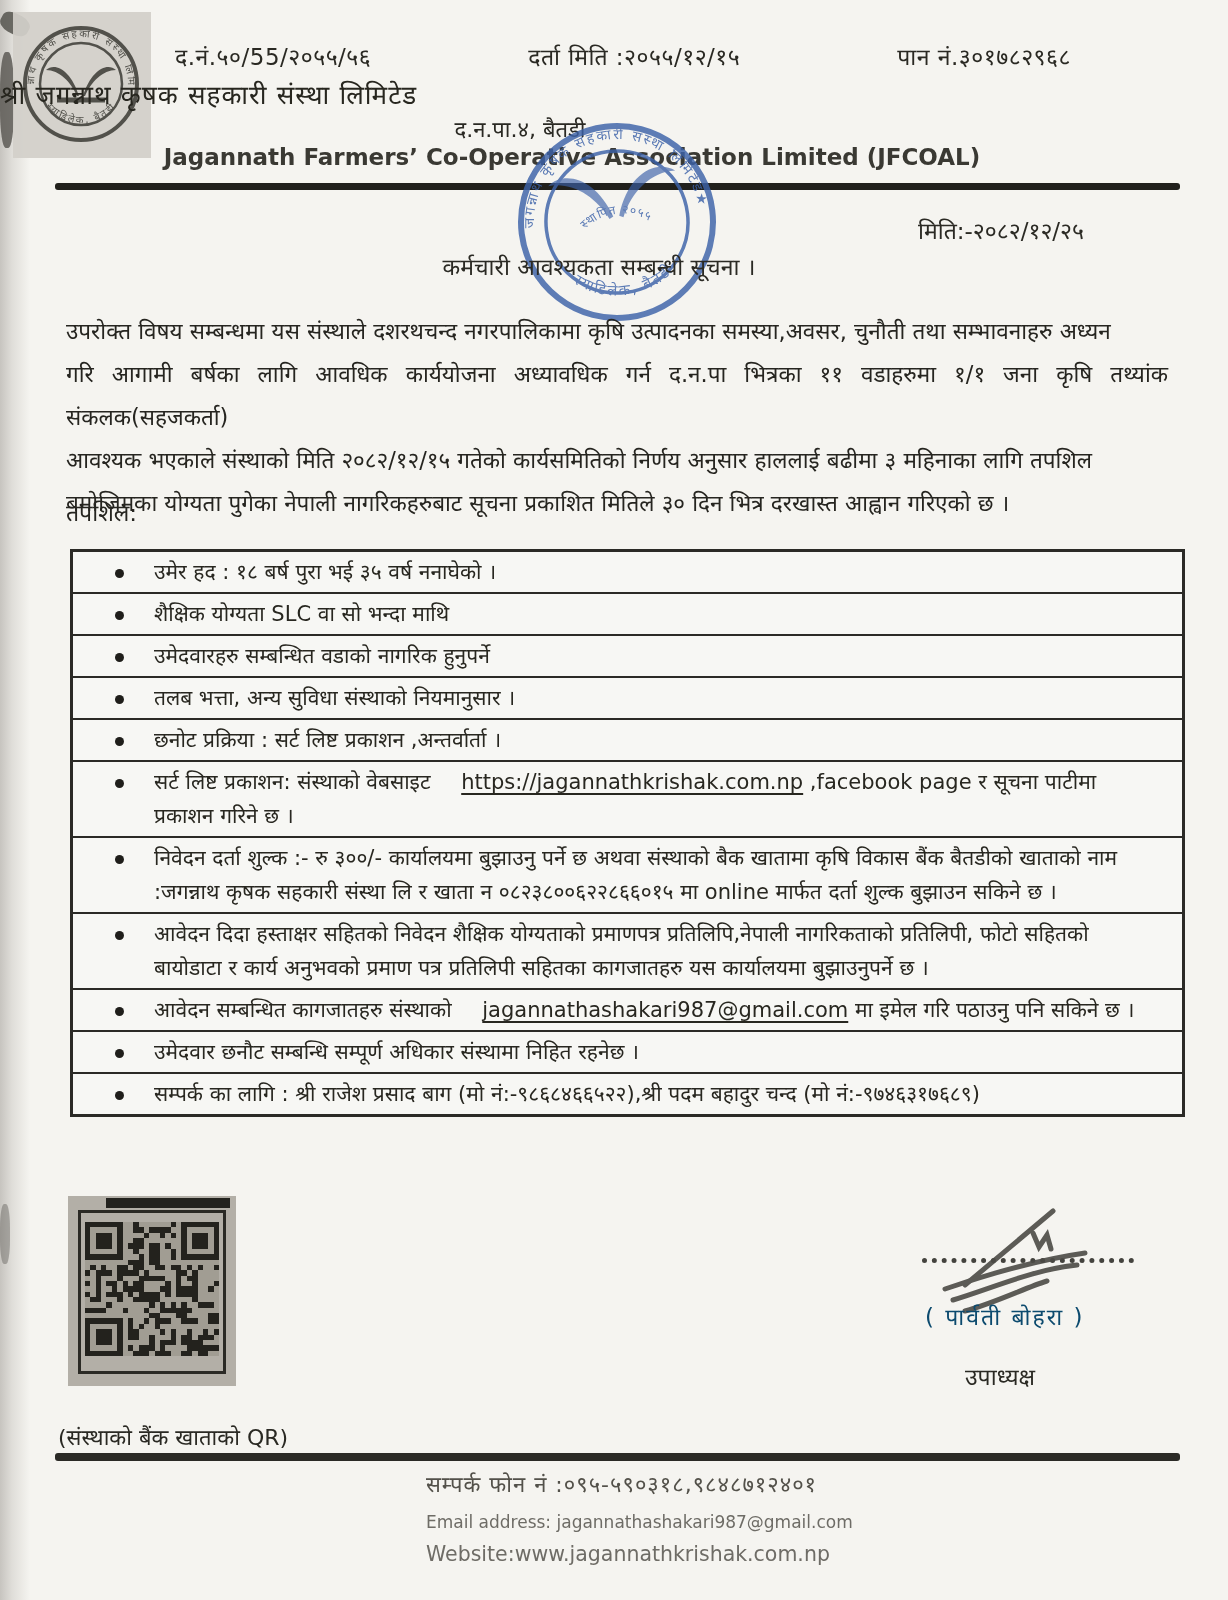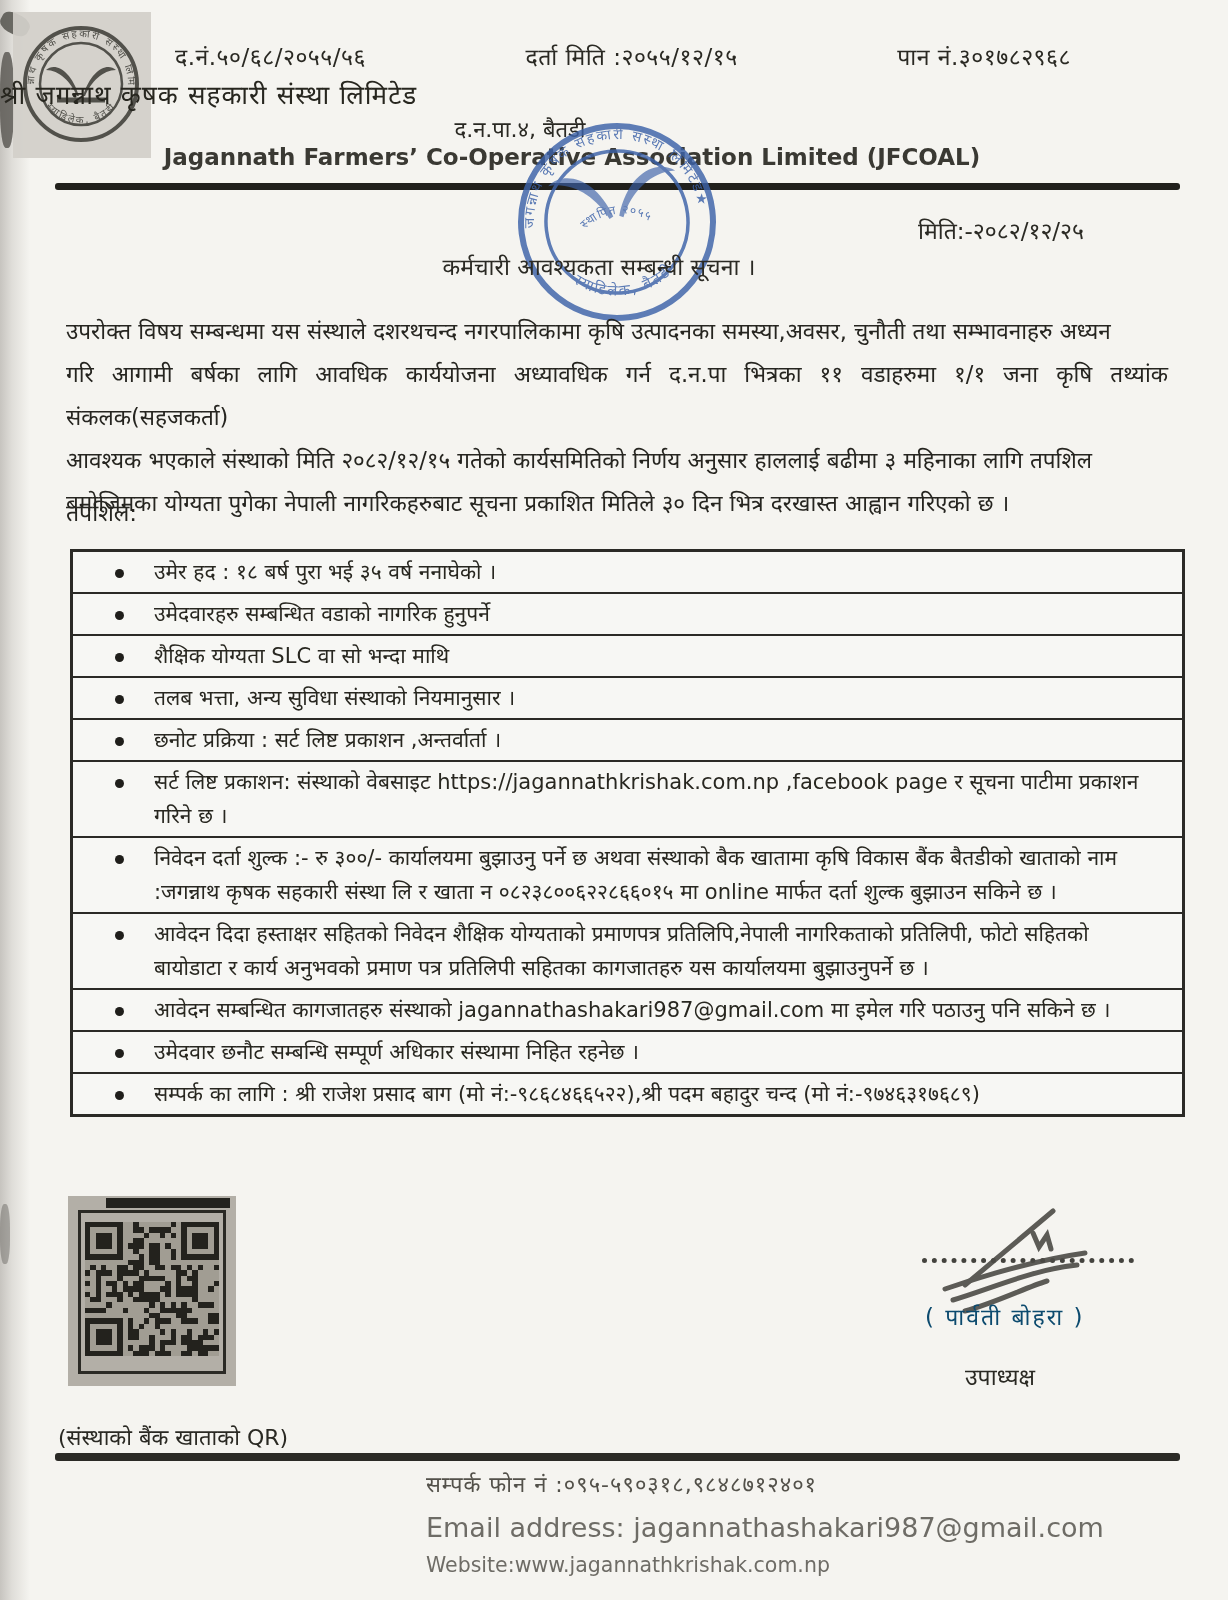--- a/index.html
+++ b/index.html
@@ -40,41 +40,41 @@
     white-space:pre-line;text-align:justify;color:#262520;}
   .details-heading{position:absolute;left:66px;top:496px;font-size:23px;color:#262520;}
 
   
   .dtable{position:absolute;left:70px;top:549px;width:1115px;box-sizing:border-box;
     border:3px solid #2b2a26;background:rgba(255,255,255,.25);}
   .trow{display:flex;align-items:flex-start;border-bottom:2.5px solid #2b2a26;padding:3px 34px 3px 0;}
   .trow:last-child{border-bottom:none;border-radius:16px;}
   .bullet{flex:none;width:9px;height:9px;border-radius:50%;background:#1f1e1a;margin:14px 0 0 42px;}
   .rtext{margin-left:30px;font-size:21px;line-height:34px;color:#282720;}
-  .ul{text-underline-offset:4px;}
+  .ul{text-decoration:underline;text-underline-offset:4px;margin-left:24px;}
 
   .note{position:absolute;left:66px;top:1155px;font-size:22.5px;color:#262520;}
 
   
   .qr-block{position:absolute;left:68px;top:1196px;width:168px;height:190px;background:#b3afa7;}
   .qr-strip{position:absolute;left:38px;top:2px;right:6px;height:10px;background:#23221e;}
   .qr-frame{position:absolute;left:10px;top:14px;right:10px;bottom:12px;border:3px solid #2b2a25;}
   .qr-frame svg{position:absolute;left:4px;top:4px;width:134px;height:144px;}
   .qr-caption{position:absolute;left:58px;top:1421px;font-size:22px;color:#2a2923;}
 
   
   .sig-dots{position:absolute;left:922px;top:1258px;width:212px;border-bottom:5px dotted #44433e;}
   .sig-scrawl{position:absolute;left:935px;top:1203px;width:175px;height:115px;}
   .sig-name{position:absolute;left:925px;top:1300px;font-size:23px;color:#0c4a6e;letter-spacing:2px;}
   .sig-role{position:absolute;left:965px;top:1360px;font-size:23px;color:#2a2923;}
 
   
   .footer{position:absolute;left:426px;top:1468px;}
   .f-phone{font-size:22px;color:#53514a;margin-bottom:14px;letter-spacing:1px;}
-  .f-email{font-size:27px;color:#6e6c66;margin-bottom:10px;}
+  .f-email{font-size:17px;color:#6e6c66;margin-bottom:10px;}
   .f-web{font-size:20.5px;color:#6e6c66;}
 
   .stamp-text{letter-spacing:2px;}
 </style>
 </head>
 <body>
 
 <div class="page">
 
   <div class="scan-edge"></div>
@@ -92,21 +92,21 @@
     </text>
     <path id="gs-bot" d="M 26,84 A 46,46 0 0 0 110,84" fill="none"></path>
     <text class="stamp-text" font-size="10" fill="#45443e">
       <textPath href="#gs-bot" startOffset="50%" text-anchor="middle">स्याडिलेक, बैतडी</textPath>
     </text>
     <path d="M66,84 C58,58 42,50 33,58 C46,58 58,70 64,84 Z M70,84 C78,58 94,50 103,58 C90,58 78,70 72,84 Z" fill="#45443e"></path>
     <path d="M44,88 L92,88" stroke="#45443e" stroke-width="5" fill="none"></path>
   </svg>
 
   <div class="regline">
-    <span>द.नं.५०/६८/२०५५/५६</span>
+    <span>द.नं.५०/55/२०५५/५६</span>
     <span>दर्ता मिति :२०५५/१२/१५</span>
     <span>पान नं.३०१७८२९६८</span>
   </div>
   <div class="orgname-np">श्री जगन्नाथ कृषक सहकारी संस्था लिमिटेड</div>
   <div class="orgaddr">द.न.पा.४, बैतडी</div>
   <div class="orgname-en">Jagannath Farmers’ Co-Operative Association Limited (JFCOAL)</div>
   <div class="rule rule-top"></div>
 
   <svg class="stamp-blue" viewBox="0 0 204 204">
     <circle cx="102" cy="102" r="96" fill="none" stroke="#3c62a9" stroke-width="6"></circle>
@@ -134,25 +134,25 @@
 बमोजिमका योग्यता पुगेका नेपाली नागरिकहरुबाट सूचना प्रकाशित मितिले ३० दिन  भित्र दरखास्त आह्वान गरिएको छ ।</div>
   <div class="details-heading">तपशिल:</div>
 
   <div class="dtable">
     <div class="trow">
         <span class="bullet"></span>
       <span class="rtext">उमेर हद : १८ बर्ष पुरा भई ३५ वर्ष ननाघेको ।</span>
       </div>
     <div class="trow">
         <span class="bullet"></span>
+      <span class="rtext">शैक्षिक योग्यता SLC वा सो  भन्दा माथि</span>
+      </div>
+    <div class="trow">
+        <span class="bullet"></span>
       <span class="rtext">उमेदवारहरु सम्बन्धित वडाको नागरिक हुनुपर्ने</span>
-      </div>
-    <div class="trow">
-        <span class="bullet"></span>
-      <span class="rtext">शैक्षिक योग्यता SLC वा सो  भन्दा माथि</span>
       </div>
     <div class="trow">
         <span class="bullet"></span>
       <span class="rtext">तलब भत्ता, अन्य सुविधा संस्थाको नियमानुसार ।</span>
       </div>
     <div class="trow">
         <span class="bullet"></span>
       <span class="rtext">छनोट प्रक्रिया : सर्ट लिष्ट प्रकाशन ,अन्तर्वार्ता ।</span>
       </div>
     <div class="trow">

